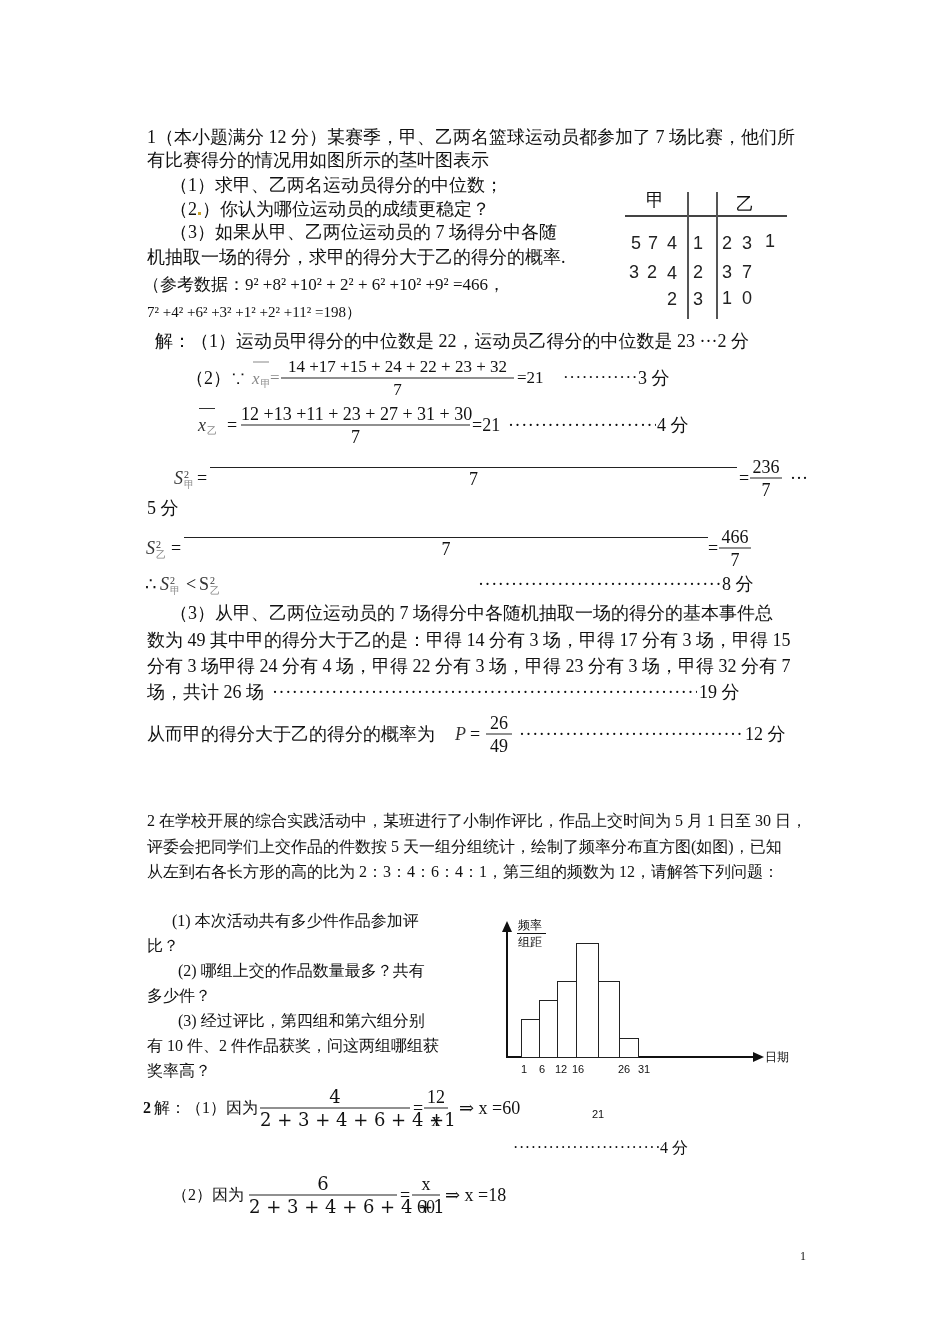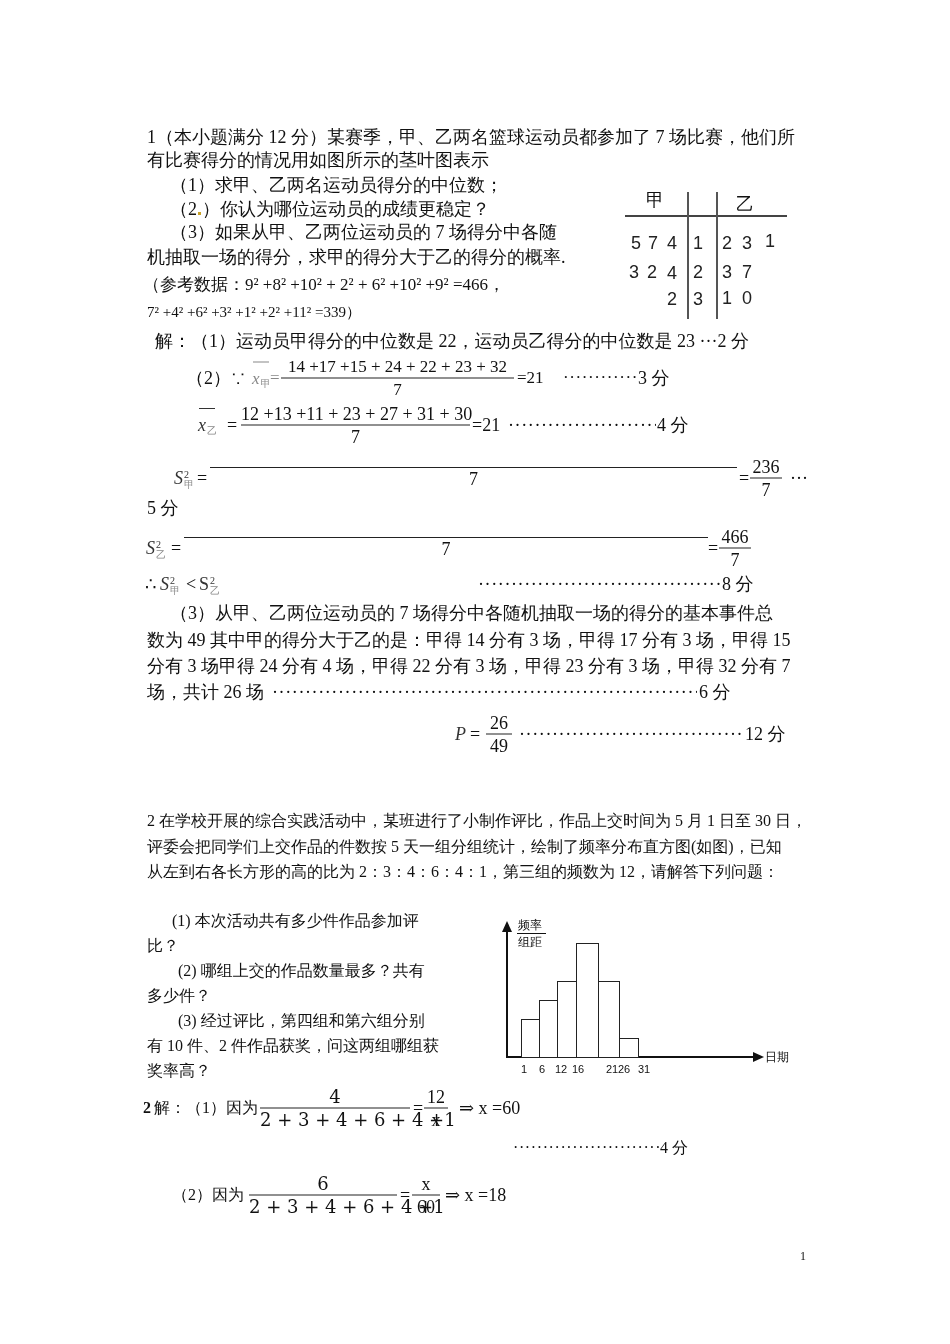--- a/index.html
+++ b/index.html
@@ -41,21 +41,21 @@
 
 <div class="abs t18" style="left:147px;top:126px">1（本小题满分 12 分）某赛季，甲、乙两名篮球运动员都参加了 7 场比赛，他们所</div>
 <div class="abs t18" style="left:147px;top:149px">有比赛得分的情况用如图所示的茎叶图表示</div>
 <div class="abs t18" style="left:170px;top:174px">（1）求甲、乙两名运动员得分的中位数；</div>
 <div class="abs t18" style="left:170px;top:198px">
   <span>（2</span><span style="display:inline-block;width:3px;height:3px;background:#c9a227;vertical-align:baseline;margin:0 1px"></span><span>）你认为哪位运动员的成绩更稳定？</span>
 </div>
 <div class="abs t18" style="left:170px;top:221px">（3）如果从甲、乙两位运动员的 7 场得分中各随</div>
 <div class="abs t18" style="left:147px;top:246px">机抽取一场的得分，求甲的得分大于乙的得分的概率.</div>
 <div class="abs t17" style="left:143px;top:274px">（参考数据：9² +8² +10² + 2² + 6² +10² +9² =466，</div>
-<div class="abs t15" style="left:147px;top:302px">7² +4² +6² +3² +1² +2² +11² =339）</div>
+<div class="abs t15" style="left:147px;top:302px">7² +4² +6² +3² +1² +2² +11² =198）</div>
 
 <div>
   <span class="sl-head" style="left:646px;top:189px">甲</span>
   <span class="sl-head" style="left:736px;top:193px">乙</span>
   <div class="sl-line" style="left:625px;top:215px;width:162px;height:2px"></div>
   <div class="sl-line" style="left:687px;top:192px;width:2px;height:127px;background:#555"></div>
   <div class="sl-line" style="left:716px;top:192px;width:2px;height:127px;background:#555"></div>
 
   <span class="sl-cell" style="left:629px;top:232px">5</span>
   <span class="sl-cell" style="left:646px;top:232px">7</span>
@@ -159,24 +159,25 @@
   <span class="seg dots" style="left:478px;width:244px">······················································</span>
   <span class="seg" style="left:722px">8 分</span>
 </div>
 
 <div class="abs t18" style="left:170px;top:602px">（3）从甲、乙两位运动员的 7 场得分中各随机抽取一场的得分的基本事件总</div>
 <div class="abs t18" style="left:147px;top:629px">数为 49 其中甲的得分大于乙的是：甲得 14 分有 3 场，甲得 17 分有 3 场，甲得 15</div>
 <div class="abs t18" style="left:147px;top:655px">分有 3 场甲得 24 分有 4 场，甲得 22 分有 3 场，甲得 23 分有 3 场，甲得 32 分有 7</div>
 <div class="row t18" style="top:669px">
   <span class="seg" style="left:147px">场，共计 26 场</span>
   <span class="seg dots" style="left:272px;width:425px">···············································································································</span>
-  <span class="seg" style="left:699px">6 分</span>
+  <span class="seg" style="left:699px">19 分</span>
 </div>
 
 <div class="row t18" style="top:711px">
+  <span class="seg" style="left:147px">从而甲的得分大于乙的得分的概率为</span>
   <i class="seg dark" style="left:455px">P</i>
   <span class="seg" style="left:470px">=</span>
   <div class="seg frac" style="left:486px;width:26px">
     <span class="n">26</span>
     <span class="d">49</span>
   </div>
   <span class="seg dots" style="left:519px;width:224px">··················································</span>
   <span class="seg" style="left:745px">12 分</span>
 </div>
 
@@ -207,21 +208,21 @@
       <div class="h-bar" style="left: 557px; width: 20px; top: 981px; height: 77px;"></div>
       <div class="h-bar" style="left: 576px; width: 23px; top: 943px; height: 115px;"></div>
       <div class="h-bar" style="left: 598px; width: 22px; top: 981px; height: 77px;"></div>
       <div class="h-bar" style="left: 619px; width: 20px; top: 1038px; height: 20px;"></div>
     </div>
   <div id="hist-ticks">
       <span class="h-tick" style="left: 524px;">1</span>
       <span class="h-tick" style="left: 542px;">6</span>
       <span class="h-tick" style="left: 561px;">12</span>
       <span class="h-tick" style="left: 578px;">16</span>
-      <span class="h-tick" style="left: 612px;">21</span>
+      <span class="h-tick" style="left: 598px; margin-top: 45px;">21</span>
       <span class="h-tick" style="left: 624px;">26</span>
       <span class="h-tick" style="left: 644px;">31</span>
     </div>
 </div>
 
 <div class="row t18" style="top:1085px">
   <b class="seg t16" style="left:143px">2</b>
   <span class="seg t16" style="left:154px">解：（1）因为</span>
   <div class="seg frac mathfont" style="left:260px;width:150px">
     <span class="n">4</span>

